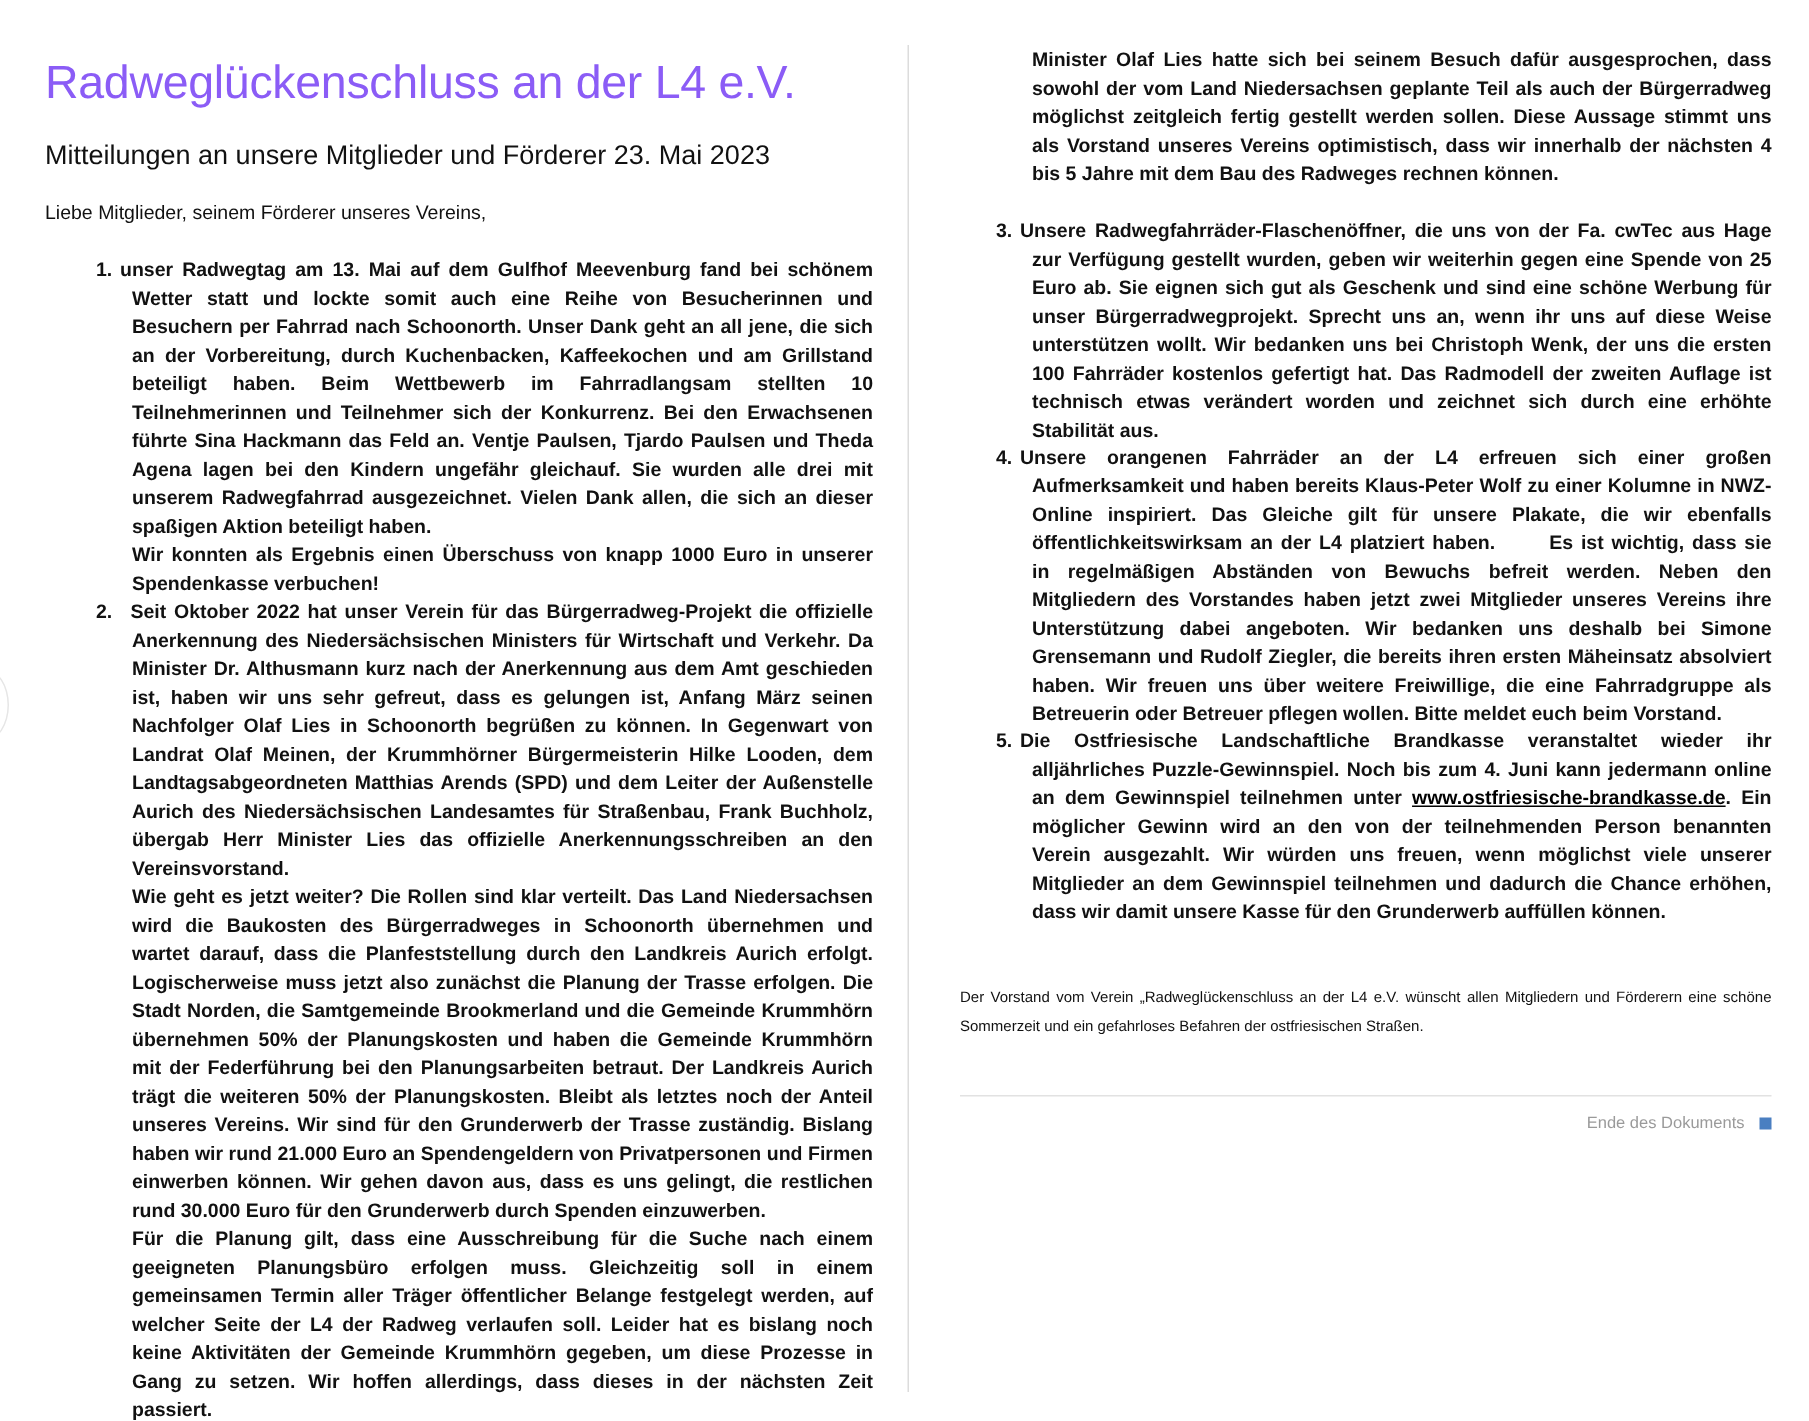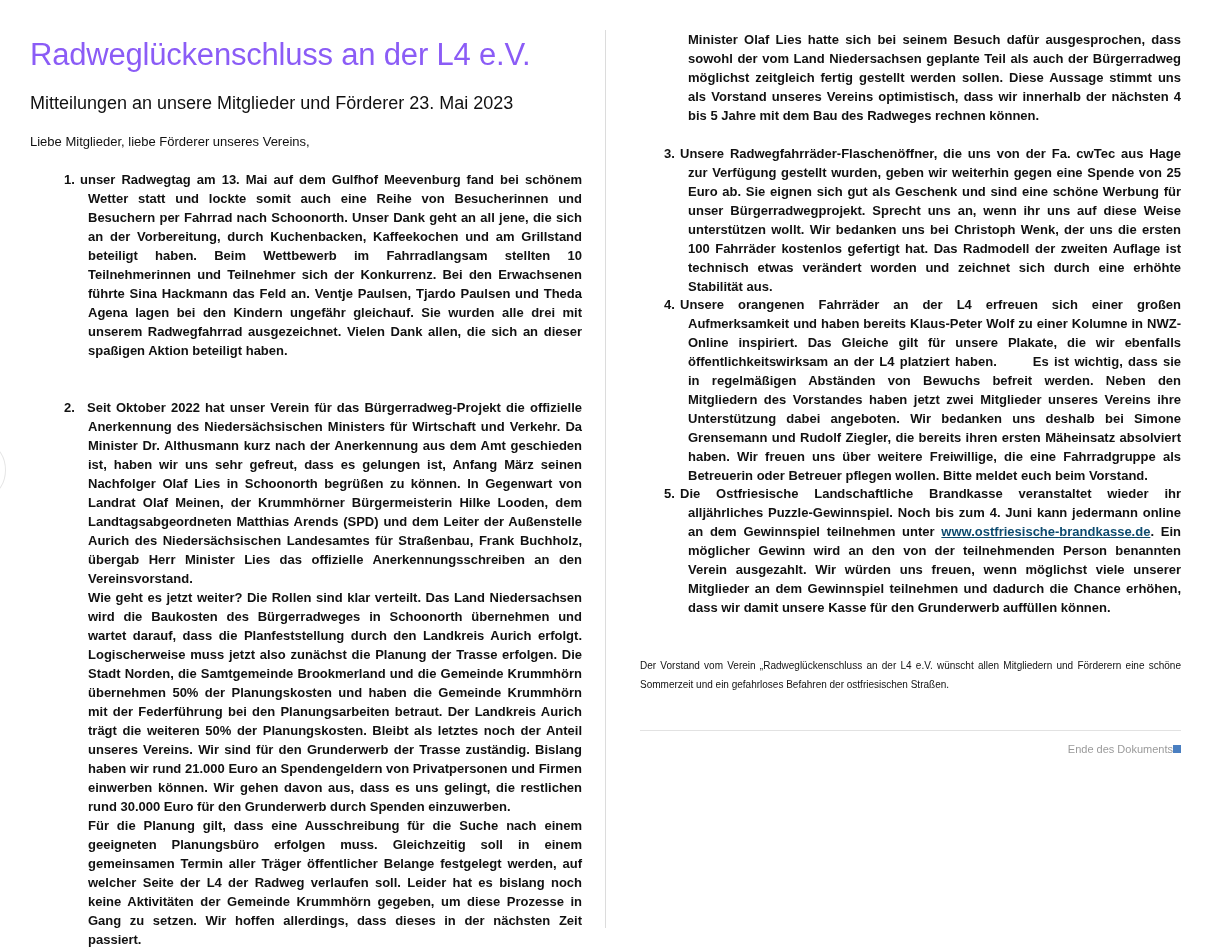--- a/index.html
+++ b/index.html
@@ -30,47 +30,48 @@
   .meta { position: absolute; top: 64px; left: 0; font-size: 18px; line-height: 19px; white-space: nowrap; }
   .greeting { position: absolute; top: 102px; left: 0; font-size: 13px; line-height: 19px; white-space: nowrap; }
   .item {
     position: absolute; font-size: 13px; line-height: 19px; text-align: justify;
   }
   .item p { margin: 0; text-indent: -24px; font-weight: bold; }
   .item p.cont { text-indent: 0; }
   .num { display: inline-block; width: 16px; text-indent: 0; }
   .left-item { left: 58px; width: 494px; }
   .right-item { left: 48px; width: 493px; }
-  .link { color: #0c4a6e; text-decoration: underline; cursor: pointer; }
+  .link { color: #000000; text-decoration: underline; cursor: pointer; }
   .closing {
     position: absolute; left: 0; top: 626px; width: 541px;
     font-size: 10px; line-height: 19px; text-align: justify;
   }
   .end-rule {
     position: absolute; left: 0; top: 700px; width: 541px; height: 1px; background: #e2e2e2;
   }
   .end-marker {
     position: absolute; right: 0; top: 713px; font-size: 11px; color: #9a9a9a;
-    display: flex; align-items: center; white-space: nowrap;
+    display: flex; align-items: center; gap: 10px; white-space: nowrap;
   }
   .end-square { width: 8px; height: 8px; background: #4a7fc1; display: inline-block; }
   .tab { display: inline-block; width: 36px; }
 </style>
 </head>
 <body>
 
 <div class="edge-circle"></div>
 
 <div class="col-left">
   <h1>Radweglückenschluss an der L4 e.V.</h1>
   <div class="meta">Mitteilungen an unsere Mitglieder und Förderer 23. Mai 2023</div>
-  <div class="greeting">Liebe Mitglieder, liebe Förderer unseres Vereins,</div>
+  <div class="greeting">Liebe Mitglieder, seinem Förderer unseres Vereins,</div>
 
   <div class="item left-item" style="top:140px;">
     <p><span class="num">1.</span><span>unser Radwegtag am 13. Mai auf dem Gulfhof Meevenburg fand bei schönem Wetter statt und lockte somit auch eine Reihe von Besucherinnen und Besuchern per Fahrrad nach Schoonorth. Unser Dank geht an all jene, die sich an der Vorberei­tung, durch Kuchenbacken, Kaffeekochen und am Grillstand beteiligt haben. Beim Wettbewerb im Fahrradlangsam stellten 10 Teilnehmerinnen und Teilnehmer sich der Konkurrenz. Bei den Erwachsenen führte Sina Hackmann das Feld an. Ventje Paulsen, Tjardo Paulsen und Theda Agena lagen bei den Kindern ungefähr gleichauf. Sie wurden alle drei mit unserem Radwegfahrrad ausgezeichnet. Vielen Dank allen, die sich an dieser spaßigen Aktion beteiligt haben.</span></p>
+    <p class="cont">Wir konnten als Ergebnis einen Überschuss von knapp 1000 Euro in unserer Spen­denkasse verbuchen!</p>
   </div>
 
   <div class="item left-item" style="top:368px;">
     <p><span class="num" style="width:23px">2.</span><span>Seit Oktober 2022 hat unser Verein für das Bürgerradweg-Projekt die offizielle Aner­kennung des Niedersächsischen Ministers für Wirtschaft und Verkehr. Da Minister Dr. Althusmann kurz nach der Anerkennung aus dem Amt geschieden ist, haben wir uns sehr gefreut, dass es gelungen ist, Anfang März seinen Nachfolger Olaf Lies in Schoonorth begrüßen zu können. In Gegenwart von Landrat Olaf Meinen, der Krummhörner Bürgermeisterin Hilke Looden, dem Landtagsabgeordneten Matthias Arends (SPD) und dem Leiter der Außenstelle Aurich des Niedersächsischen Lan­desamtes für Straßenbau, Frank Buchholz, übergab Herr Minister Lies das offizielle Anerkennungsschreiben an den Vereinsvorstand.</span></p>
     <p class="cont">Wie geht es jetzt weiter? Die Rollen sind klar verteilt. Das Land Niedersachsen wird die Baukosten des Bürgerradweges in Schoonorth übernehmen und wartet darauf, dass die Planfeststellung durch den Landkreis Aurich erfolgt. Logischerweise muss jetzt also zunächst die Planung der Trasse erfolgen. Die Stadt Norden, die Samtgemeinde Brookmerland und die Gemeinde Krummhörn übernehmen 50% der Planungskosten und haben die Gemeinde Krummhörn mit der Federführung bei den Planungsarbeiten betraut. Der Landkreis Aurich trägt die weiteren 50% der Planungskosten. Bleibt als letztes noch der Anteil unseres Vereins. Wir sind für den Grunderwerb der Trasse zuständig. Bislang haben wir rund 21.000 Euro an Spendengeldern von Privatpersonen und Firmen einwerben können. Wir gehen davon aus, dass es uns gelingt, die restlichen rund 30.000 Euro für den Grunderwerb durch Spenden einzuwerben.</p>
     <p class="cont">Für die Planung gilt, dass eine Ausschreibung für die Suche nach einem geeigneten Planungsbüro erfolgen muss. Gleichzeitig soll in einem gemeinsamen Termin aller Träger öffentlicher Belange festgelegt werden, auf welcher Seite der L4 der Radweg verlaufen soll. Leider hat es bislang noch keine Aktivitäten der Gemeinde Krumm­hörn gegeben, um diese Prozesse in Gang zu setzen. Wir hoffen allerdings, dass dieses in der nächsten Zeit passiert.</p>
   </div>
 </div>
 
 <div class="divider"></div>

